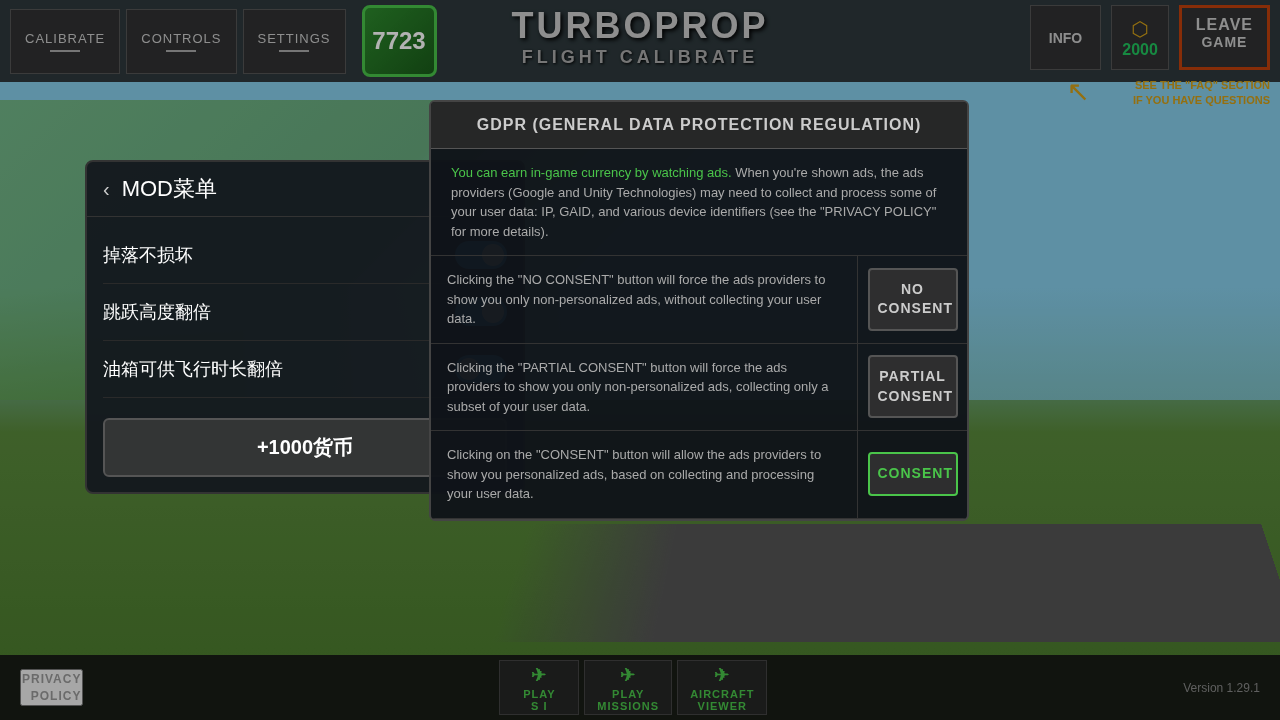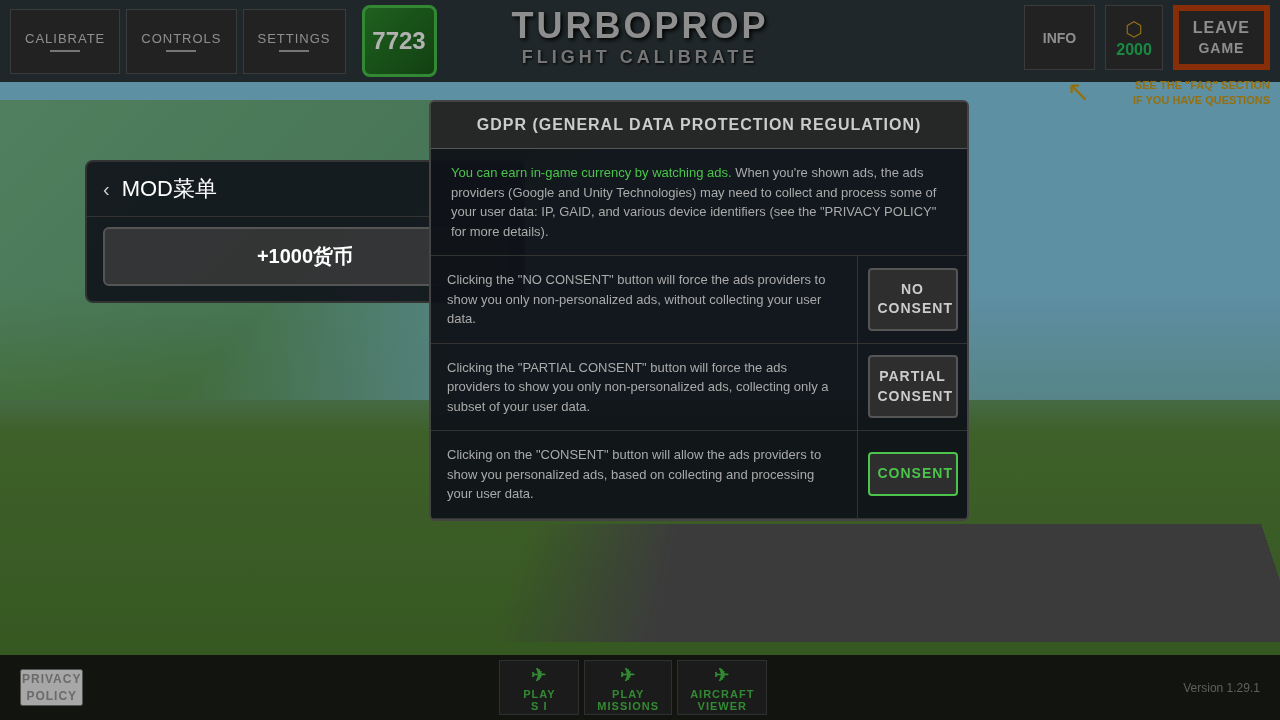--- a/index.html
+++ b/index.html
@@ -164,32 +164,32 @@
     }
 
     #currency-amount {
       color: #22c55e;
       font-size: 16px;
       font-weight: bold;
     }
 
     #leave-btn {
       background: rgba(50,50,50,0.9);
-      border: 6px solid #c2410c;
+      border: 3px solid #c2410c;
       color: #ccc;
       font-size: 14px;
       font-weight: bold;
       letter-spacing: 1px;
       padding: 8px 14px;
       height: 65px;
       cursor: pointer;
       display: flex;
       flex-direction: column;
       align-items: center;
-      justify-content: space-between;
+      justify-content: flex-start;
     }
 
     #leave-btn span:first-child {
       font-size: 16px;
       font-weight: 900;
     }
 
     
     #faq-tip {
       position: absolute;
@@ -225,21 +225,21 @@
       align-items: center;
       justify-content: space-between;
       padding: 0 20px;
     }
 
     #privacy-btn {
       color: #999;
       font-size: 12px;
       font-weight: bold;
       letter-spacing: 1px;
-      text-align: center;
+      text-align: right;
       line-height: 1.4;
       cursor: pointer;
     }
 
     #bottom-center {
       display: flex;
       gap: 5px;
     }
 
     .bottom-nav-btn {
@@ -505,20 +505,34 @@
 <div id="faq-tip">
   <span>SEE THE "FAQ" SECTION</span><br>
   <span>IF YOU HAVE QUESTIONS</span>
 </div>
 
 <div id="mod-menu">
   <div id="mod-menu-header">
     <span id="back-btn">‹</span>
     <span id="mod-menu-title">MOD菜单</span>
   </div>
+  <div id="mod-options">
+    <div class="mod-option">
+      <span class="mod-option-label">掉落不损坏</span>
+      <div class="toggle-switch active"></div>
+    </div>
+    <div class="mod-option">
+      <span class="mod-option-label">跳跃高度翻倍</span>
+      <div class="toggle-switch active"></div>
+    </div>
+    <div class="mod-option">
+      <span class="mod-option-label">油箱可供飞行时长翻倍</span>
+      <div class="toggle-switch partial"></div>
+    </div>
+  </div>
   <button id="currency-add-btn">
     <span>+1000货币</span>
   </button>
 </div>
 
 <div id="gdpr-dialog">
   <div id="gdpr-header">
     <span id="gdpr-title">GDPR (GENERAL DATA PROTECTION REGULATION)</span>
   </div>
   <div id="gdpr-intro">

